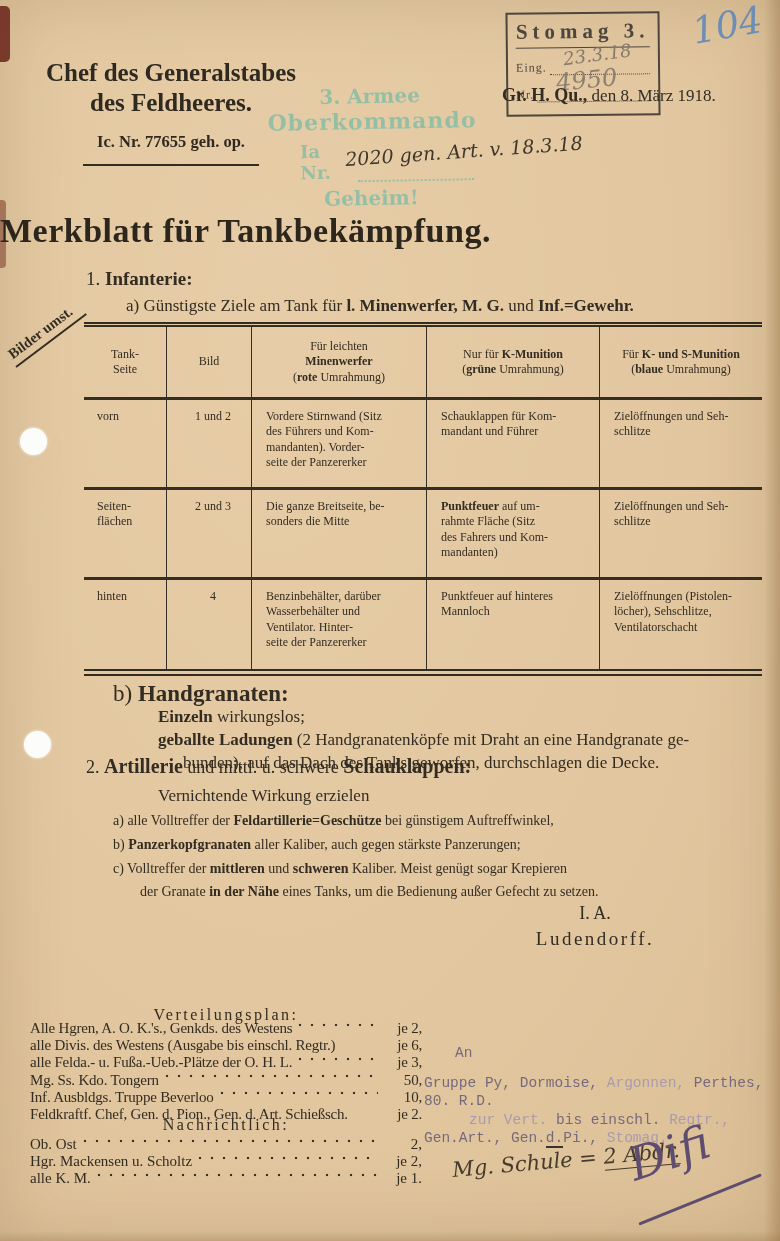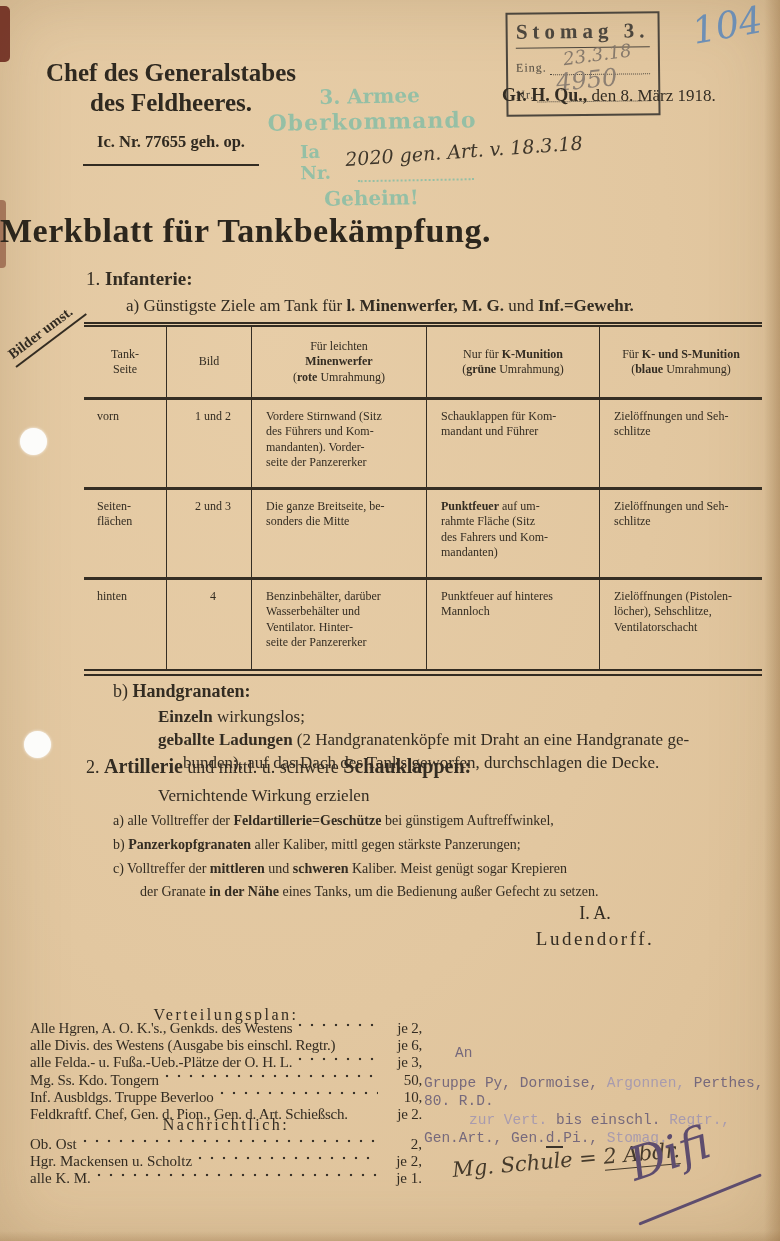--- a/index.html
+++ b/index.html
@@ -67,21 +67,21 @@
   .tbl tbody tr{border-top:3px solid #352e24;height:90px;}
   .tbl tbody tr:last-child{height:94px;}
   .tbl th:nth-child(1),.tbl td:nth-child(1){width:70px;}
   .tbl th:nth-child(2),.tbl td:nth-child(2){width:72px;}
   .tbl th:nth-child(3),.tbl td:nth-child(3){width:162px;}
   .tbl th:nth-child(4),.tbl td:nth-child(4){width:160px;}
   .tbl th:nth-child(5),.tbl td:nth-child(5){width:150px;}
   .tbl td:nth-child(1){padding-left:13px;}
   .tbl td:nth-child(2){text-align:center;}
 
-  .s1b-head{left:113px;top:681px;font-size:18px;}
+  .s1b-head{left:113px;top:681px;font-size:23px;}
   .s1b-lines{left:158px;top:705px;font-size:17px;line-height:23px;width:580px;}
   .s1b-lines div:nth-child(3){margin-left:25px;}
   .s2-head{left:86px;top:755px;font-size:18px;}
   .s2-intro{left:158px;top:786px;font-size:17px;}
   .s2-items{left:113px;top:809px;font-size:14px;line-height:23.8px;width:620px;}
   .s2-items div:nth-child(4){margin-left:27px;}
 
   .sig-ia{left:520px;top:903px;width:150px;text-align:center;font-size:18px;}
   .sig-name{left:500px;top:928px;width:190px;text-align:center;font-size:19px;letter-spacing:2.5px;}
 
@@ -226,21 +226,21 @@
   <div class="abs s1b-lines">
     <div><span class="seg-b">Einzeln</span><span> wirkungslos;</span></div>
     <div><span class="seg-b">geballte Ladungen</span><span> (2 Handgranatenköpfe mit Draht an eine Handgranate ge-</span></div>
     <div><span>bunden), auf das Dach des Tanks geworfen, durchschlagen die Decke.</span></div>
   </div>
 
   <div class="abs s2-head"><span>2. </span><span class="seg-big">Artillerie</span><span> und mittl. u. schwere </span><span class="seg-big">Schauklappen:</span></div>
   <div class="abs s2-intro">Vernichtende Wirkung erzielen</div>
   <div class="abs s2-items">
     <div><span>a) alle Volltreffer der </span><span class="seg-b">Feldartillerie=Geschütze</span><span> bei günstigem Auftreffwinkel,</span></div>
-    <div><span>b) </span><span class="seg-b">Panzerkopfgranaten</span><span> aller Kaliber, mittl gegen stärkste Panzerungen;</span></div>
+    <div><span>b) </span><span class="seg-b">Panzerkopfgranaten</span><span> aller Kaliber, auch gegen stärkste Panzerungen;</span></div>
     <div><span>c) Volltreffer der </span><span class="seg-b">mittleren</span><span> und </span><span class="seg-b">schweren</span><span> Kaliber.  Meist genügt sogar Krepieren</span></div>
     <div><span>der Granate </span><span class="seg-b">in der Nähe</span><span> eines Tanks, um die Bedienung außer Gefecht zu setzen.</span></div>
   </div>
 
   <div class="abs sig-ia">I. A.</div>
   <div class="abs sig-name">Ludendorff.</div>
 
   <div class="abs dist-head">Verteilungsplan:</div>
   <div class="abs dist-list">
       <div class="lrow">

